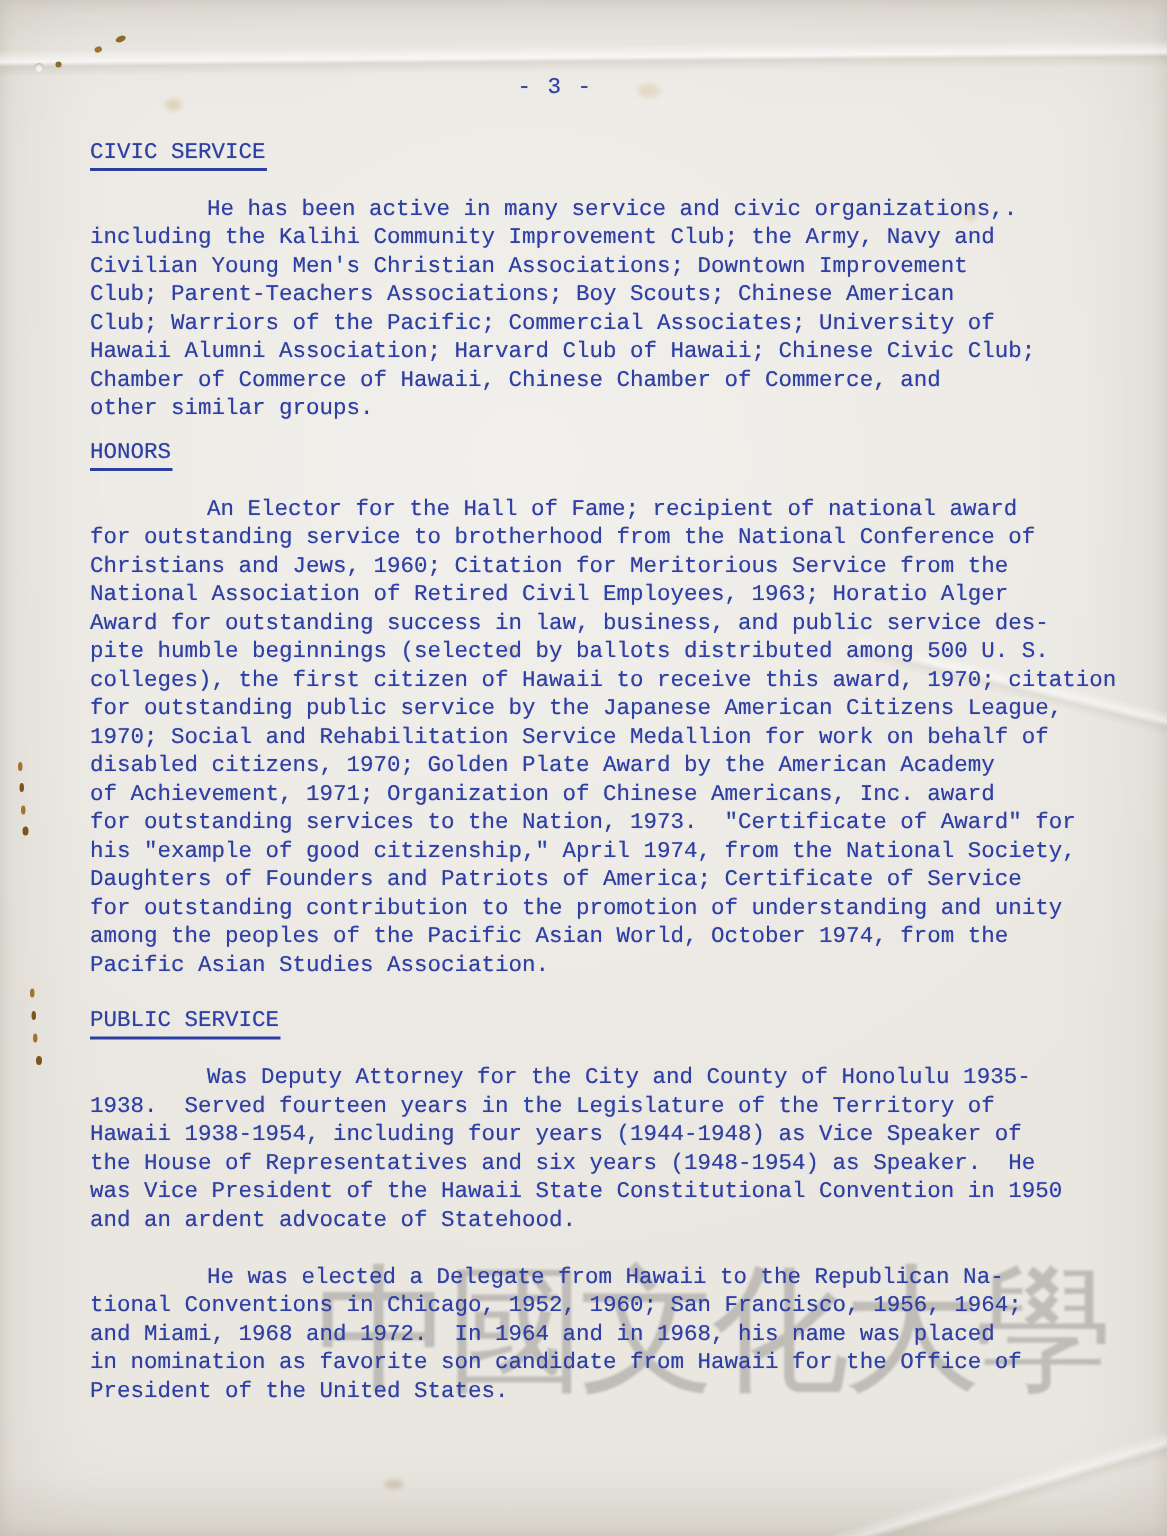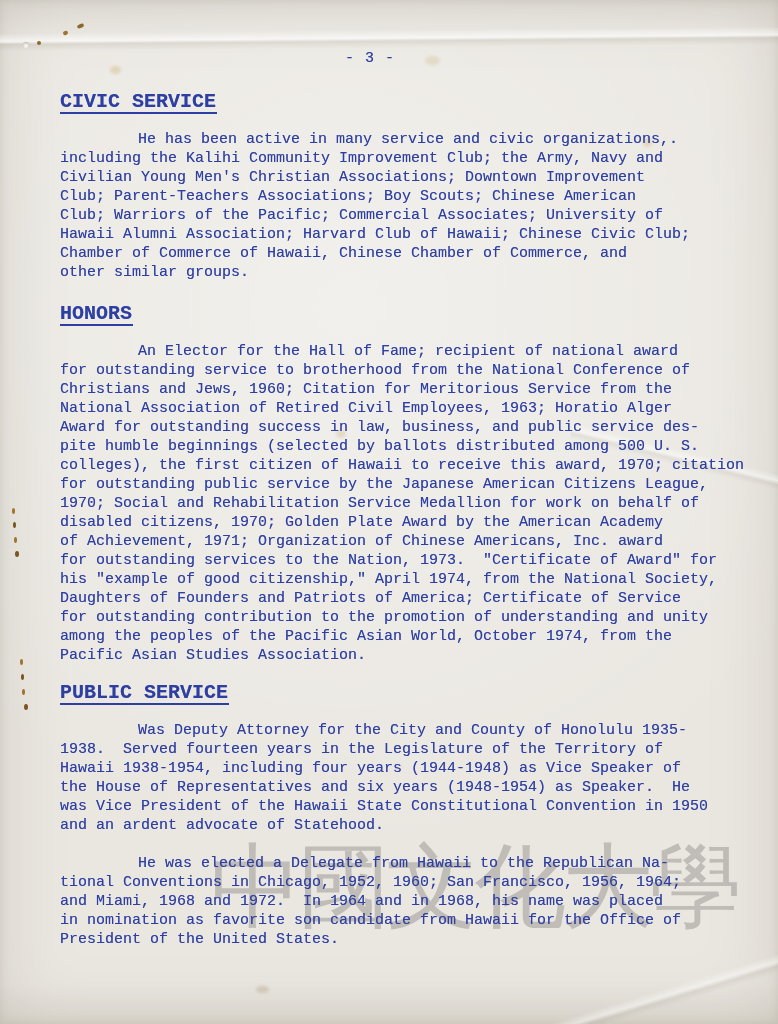--- a/index.html
+++ b/index.html
@@ -22,26 +22,26 @@
     overflow:hidden;
   }
 
   .content{position:relative;z-index:2;}
 
   .pageno{padding-top:49px;text-align:center;}
   .pageno span{position:relative;left:-19px;letter-spacing:1px;}
 
   h2.sec-heading{
     display:table;
-    font-size:20px;font-weight:bold;line-height:19px;
+    font-size:15px;font-weight:normal;line-height:19px;
     border-bottom:2px solid currentColor;
     padding:0 1px 1px 0;
     margin:24px 0 0 60px;
   }
-  h2.mt-honors{margin-top:22px;}
+  h2.mt-honors{margin-top:10px;}
   h2.mt-public{margin-top:18px;}
 
   p.body-par{
     margin:16px 18px 0 60px;
     text-indent:78px;
     white-space:pre-wrap;
   }
   p.par-last{margin-top:19px;}
 
   .watermark{

